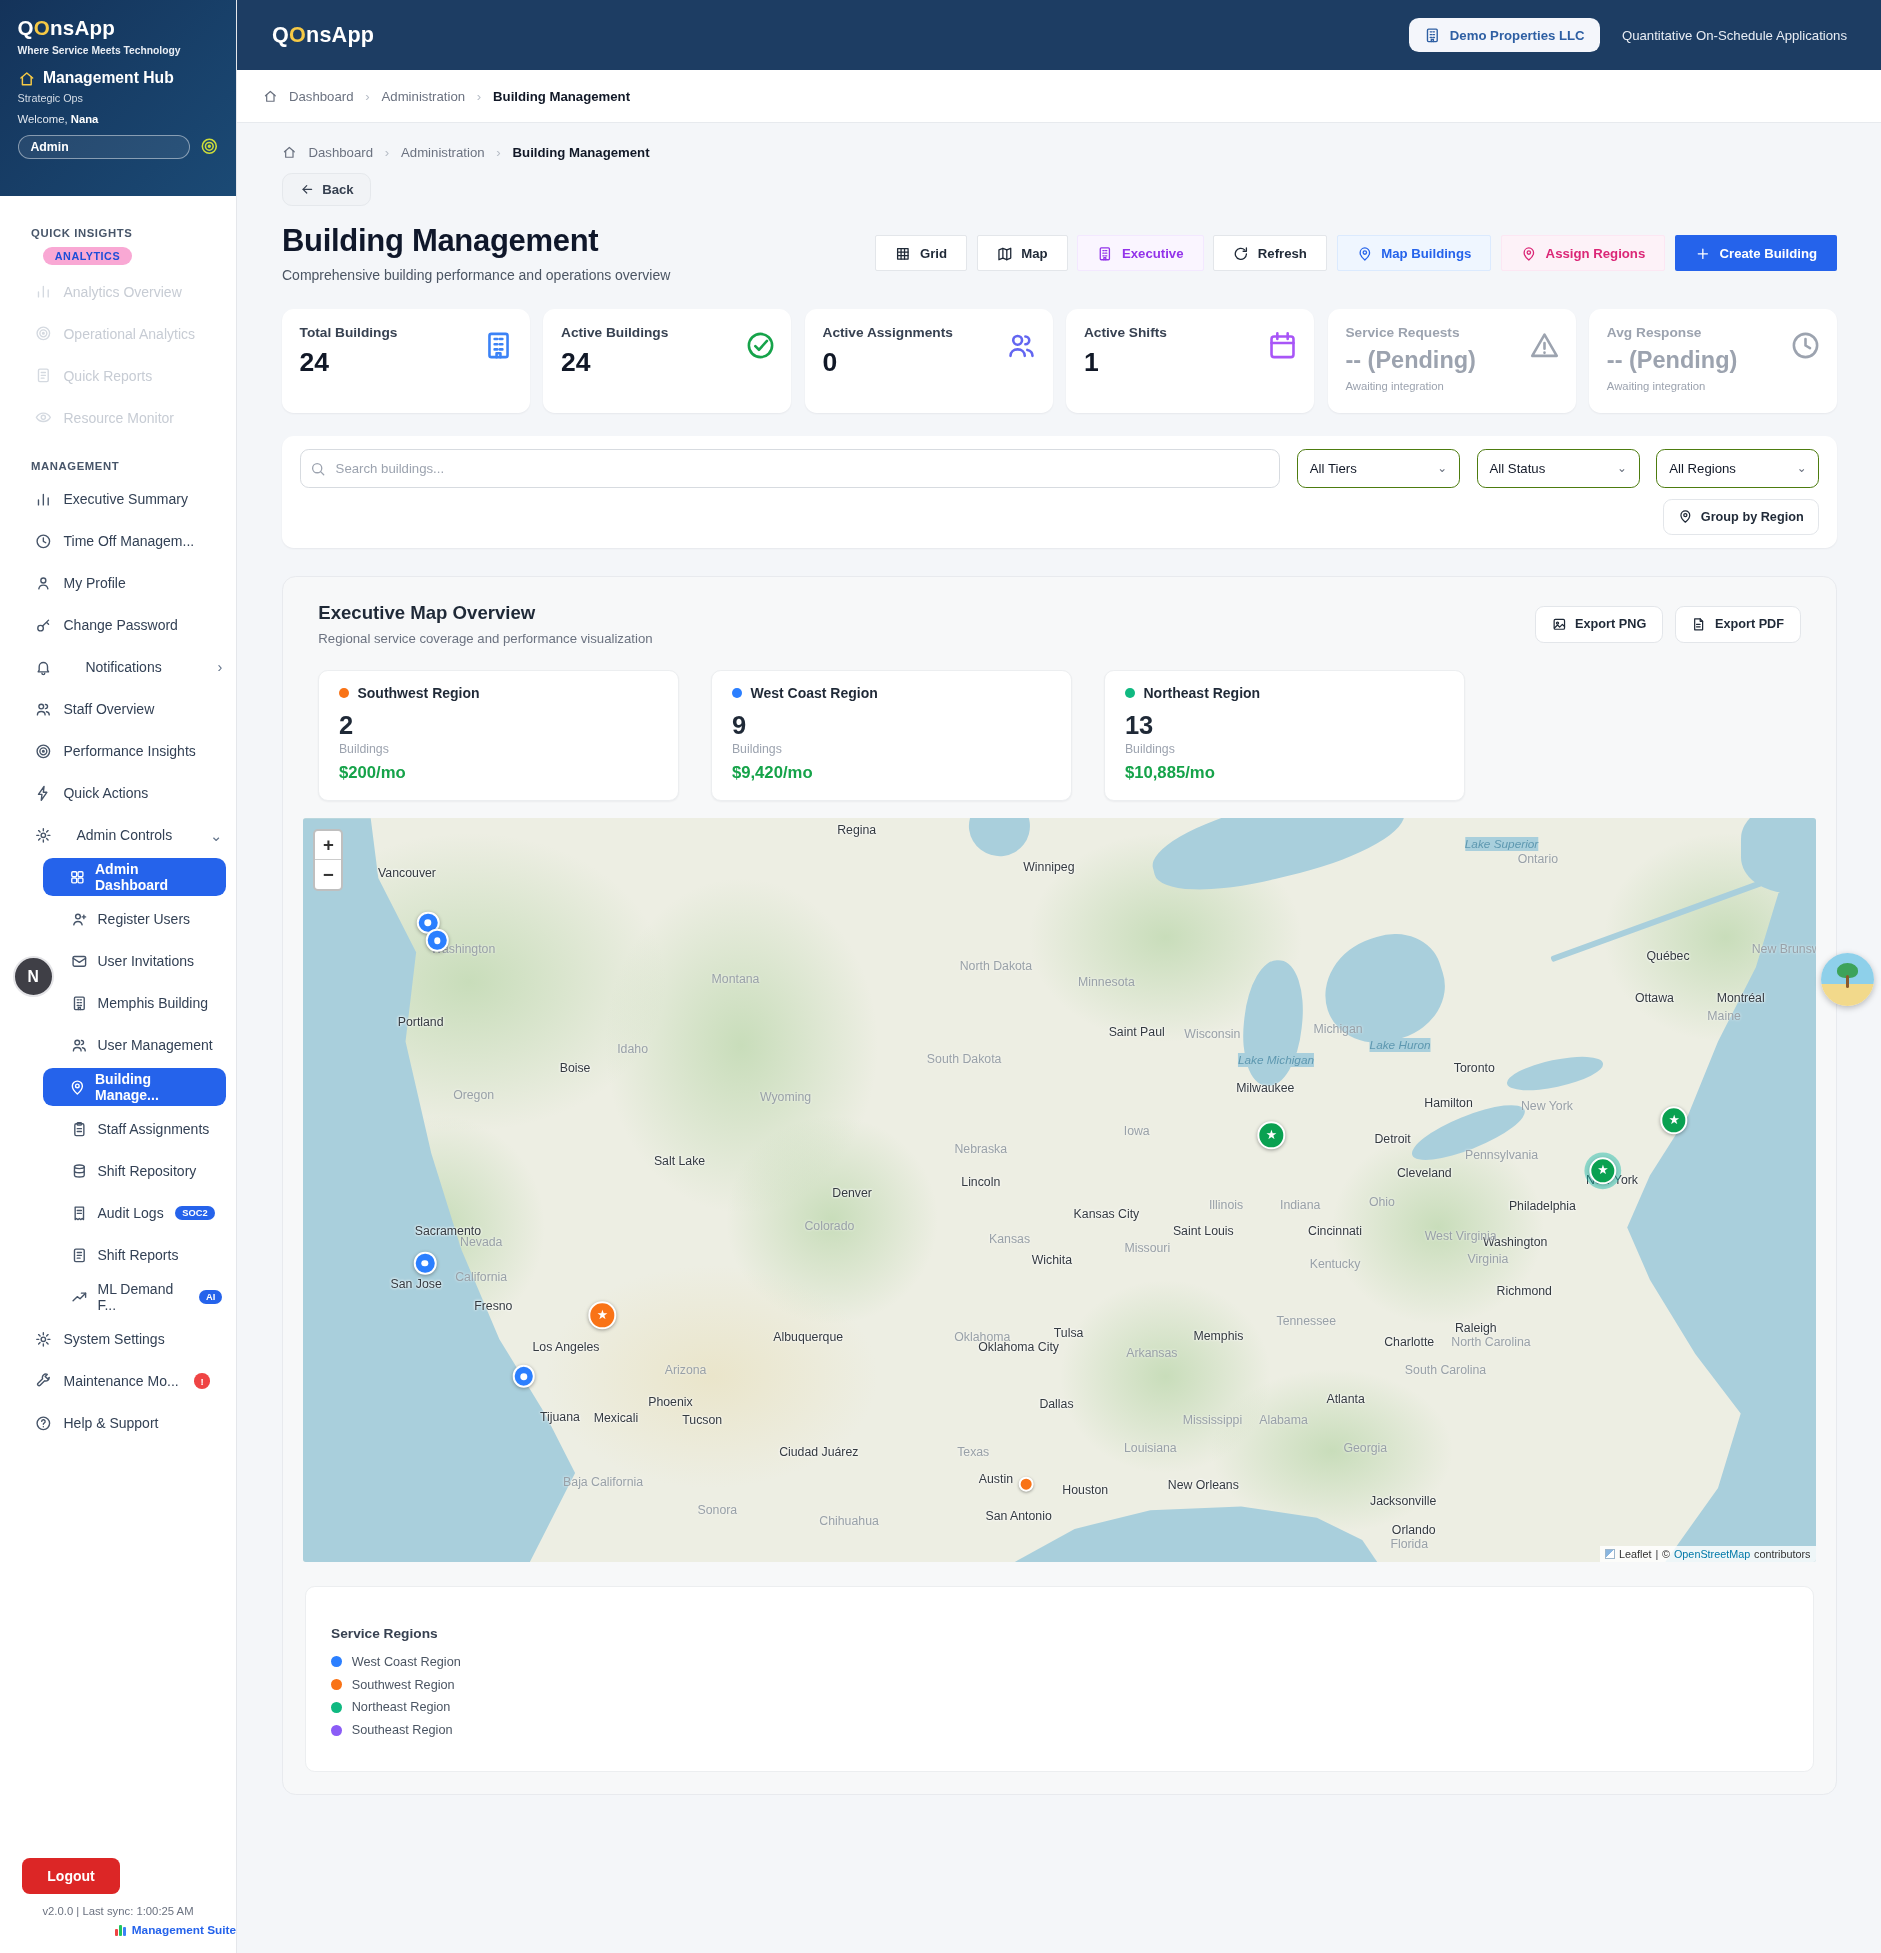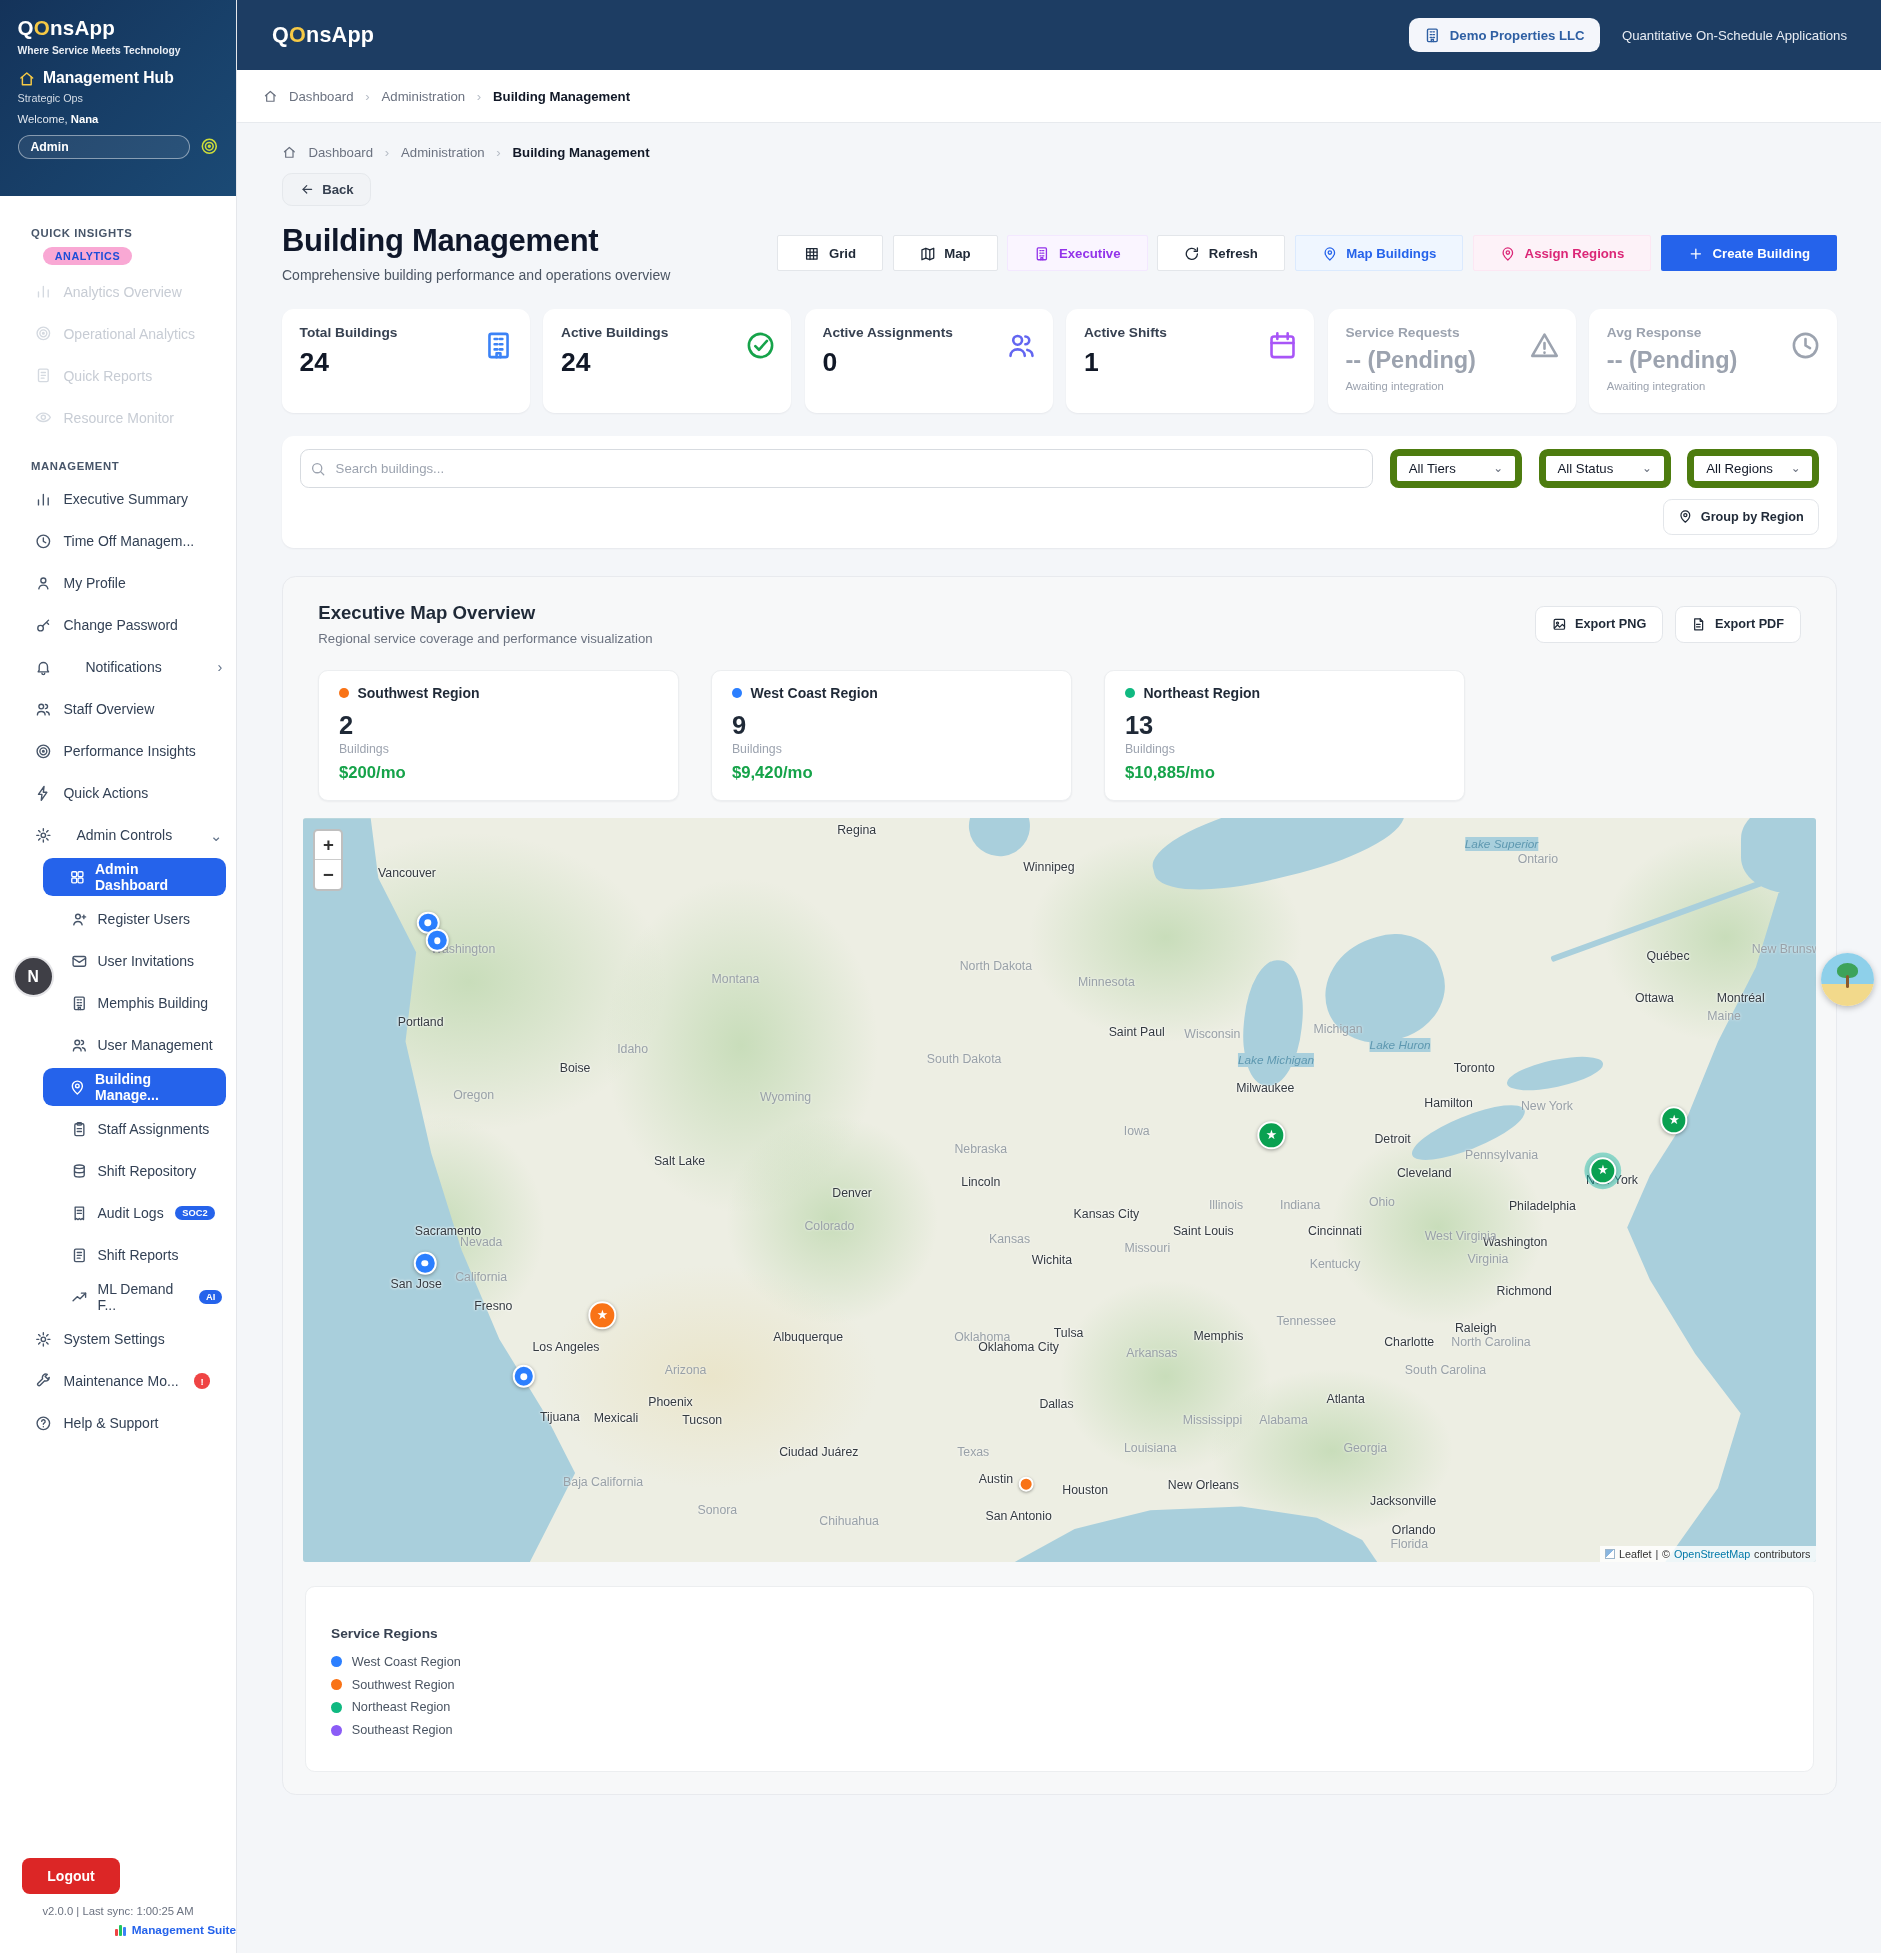--- a/index.html
+++ b/index.html
@@ -60,21 +60,21 @@
   .crumbs .sep { color:#b6bcc6; }
   .crumbs .cur { color:#111827; font-weight:700; }
   .content { flex:1; overflow:hidden; padding:0 45px; background:#f4f6f9; }
   .crumbs.second { margin-top:21.6px; }
   .back-btn { margin-top:13.7px; display:inline-flex; align-items:center; gap:7.8px; background:#f1f3f6; border:1px solid #e5e8ec; border-radius:9.8px; padding:7.8px 16.7px; font-size:13.2px; font-weight:600; color:#374151; cursor:pointer; }
   .back-btn svg { width:14.7px; height:14.7px; stroke:#374151; }
   .title-row { display:flex; align-items:center; justify-content:space-between; margin-top:17.6px; }
   .pg-title { font-size:31px; font-weight:800; color:#0f172a; letter-spacing:-0.3px; }
   .pg-sub { font-size:14px; color:#4b5563; margin-top:7.8px; }
   .toolbar { display:flex; gap:9.8px; }
-  .tbtn { display:inline-flex; align-items:center; gap:8.8px; height:36px; padding:0 26px; border-radius:2px; font-size:13.2px; font-weight:700; cursor:pointer; border:1px solid transparent; }
+  .tbtn { display:inline-flex; align-items:center; gap:8.8px; height:36px; padding:0 19px; border-radius:2px; font-size:13.2px; font-weight:700; cursor:pointer; border:1px solid transparent; }
   .tbtn svg { width:15.7px; height:15.7px; }
   .tb-plain { background:#fff; border-color:#e3e6ea; color:#1f2937; }
   .tb-plain svg { stroke:#1f2937; }
   .tb-purple { background:#faf5ff; border-color:#f3e8ff; color:#9333ea; }
   .tb-purple svg { stroke:#9333ea; }
   .tb-blue { background:#eff6ff; border-color:#dbeafe; color:#2563eb; }
   .tb-blue svg { stroke:#2563eb; }
   .tb-pink { background:#fdf2f8; border-color:#fce7f3; color:#db2777; }
   .tb-pink svg { stroke:#db2777; }
   .tb-primary { background:#2563eb; color:#fff; }
@@ -91,21 +91,21 @@
   .stat.t-muted svg{stroke:#9ca3af;}
   .stat.t-muted .stat-label{ color:#9ca3af; }
   .stat.t-muted .stat-value{ color:#9ca3af; font-size:23.5px; }
 
   .filter-card { background:#fff; border-radius:11.8px; box-shadow:0 1px 2px rgba(16,24,40,.06); margin-top:23.5px; padding:12.7px 17.6px 13.7px; }
   .filter-row1 { display:flex; gap:16.7px; }
   .search-wrap { flex:1; position:relative; }
   .search-wrap svg { position:absolute; left:10.8px; top:11.8px; width:15.7px; height:15.7px; stroke:#9ca3af; }
   .search-input { width:100%; height:39px; border:1px solid #d7dbe0; border-radius:8.8px; padding:0 11.8px 0 35px; font-size:13.2px; color:#111827; font-family:inherit; outline:none; background:#fff; }
   .search-input::placeholder { color:#9ca3af; }
-  .select { width:132px; height:39px; border:7px solid #4d7c0f; border-radius:8.8px; background:#fff; display:flex; align-items:center; padding:0 11.8px; font-size:13.2px; color:#111827; cursor:pointer; flex:none; }
+  .select { width:163px; height:39px; border:1px solid #4d7c0f; border-radius:8.8px; background:#fff; display:flex; align-items:center; padding:0 11.8px; font-size:13.2px; color:#111827; cursor:pointer; flex:none; }
   .select .chev { margin-left:auto; color:#6b7280; font-size:11.8px; }
   .filter-row2 { display:flex; justify-content:flex-end; margin-top:10.8px; }
   .group-btn { display:inline-flex; align-items:center; gap:7.8px; height:36px; padding:0 14.7px; background:#fff; border:1px solid #e3e6ea; border-radius:8.8px; font-size:12.7px; font-weight:700; color:#1f2937; cursor:pointer; }
   .group-btn svg { width:14.7px; height:14.7px; stroke:#1f2937; }
 
   .bigcard { background:#f7f8f9; border:1px solid #e8eaee; border-radius:13.7px; margin-top:27.4px; padding:19.6px; }
   .map-head { display:flex; align-items:center; justify-content:space-between; padding:5.9px 15.7px 0; }
   .map-title { font-size:18.6px; font-weight:750; color:#1f2937; font-weight:800; }
   .map-sub { font-size:13.2px; color:#6b7280; margin-top:6.9px; }
   .exports { display:flex; gap:11.8px; }

